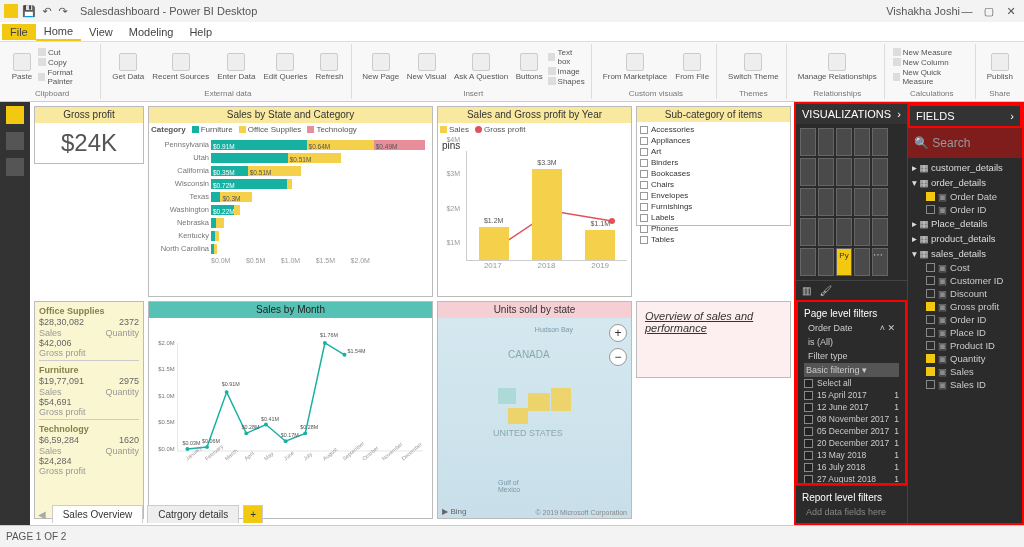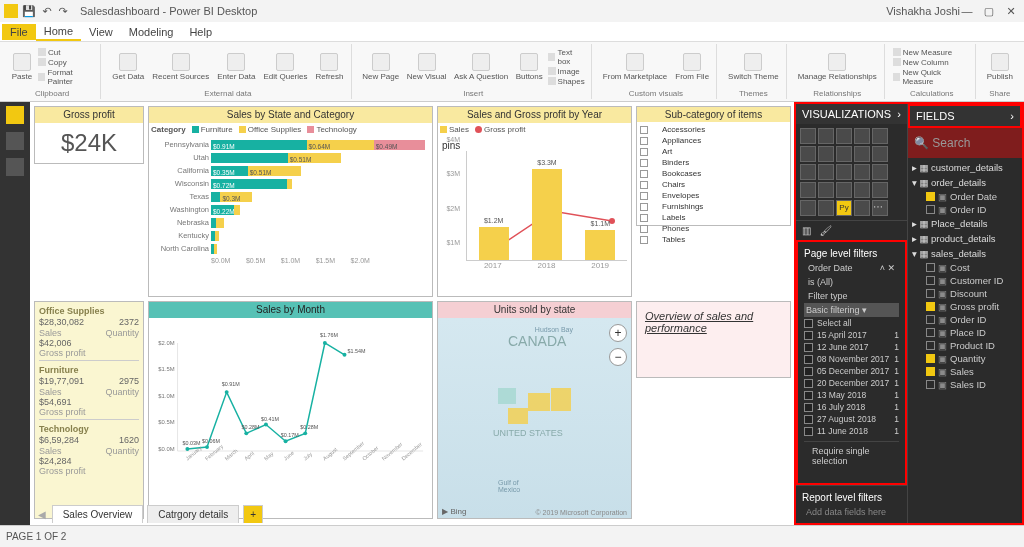--- a/index.html
+++ b/index.html
@@ -58,28 +58,28 @@
 .ybar-chart{padding:4px;height:160px;position:relative}
 .ybars{display:flex;justify-content:space-around;align-items:flex-end;height:110px;border-left:1px solid #ccc;border-bottom:1px solid #ccc;position:relative;margin-left:24px}
 .ybar{width:30px;background:#f5d04b;position:relative}
 .yax{position:absolute;left:0;top:0;height:110px;display:flex;flex-direction:column;justify-content:space-between;font-size:7px;color:#999;width:22px;text-align:right}
 .xl{display:flex;justify-content:space-around;font-size:8px;color:#999;margin-left:24px}
 .line-chart{padding:4px;height:200px;position:relative}
 .line-svg{width:100%;height:150px}
 .map{height:200px;background:linear-gradient(#d5e8f0,#c8dfe9);position:relative}
 .map-ctrl{position:absolute;right:4px;width:18px;height:18px;border:1px solid #999;background:#fff;border-radius:50%;text-align:center;line-height:16px;font-size:12px}
 .subcat{padding:3px;height:120px;border:1px solid #bbb}
-.subcat .item{display:flex;align-items:center;gap:14px;font-size:8px;padding:1px 0}
+.subcat .item{display:flex;align-items:center;gap:3px;font-size:8px;padding:1px 0}
 .subcat .cb{width:8px;height:8px;border:1px solid #999}
 .overview{padding:8px;height:75px;background:#fdeeef;font-style:italic;font-size:11px;text-decoration:underline}
 .rightpane{width:230px;background:#2b2b2b;color:#ccc;display:flex}
 .vizpane{width:114px;border-right:1px solid #444;display:flex;flex-direction:column}
 .pane-hdr{background:#333;padding:4px 6px;font-size:11px;color:#fff;display:flex;justify-content:space-between;align-items:center}
 .viz-icons{display:flex;flex-wrap:wrap;padding:4px;gap:2px}
-.viz-icons span{width:16px;height:16px;background:#4a4a4a;border:1px solid #666}
+.viz-icons span{width:16px;height:28px;background:#4a4a4a;border:1px solid #666}
 .filters{padding:4px 6px}
 .filters .fh{font-size:10px;color:#fff;padding:2px 0}
 .filters .f-item{padding:2px 4px;font-size:9px;color:#ccc}
 .filters .sel{background:#555;padding:2px;font-size:9px}
 .filters .date-list div{display:flex;align-items:center;gap:4px;font-size:8.5px;padding:1px 0}
 .filters .date-list .cb{width:9px;height:9px;border:1px solid #888;background:#222}
 .fieldpane{width:116px;display:flex;flex-direction:column}
 .search{padding:8px 6px;font-size:12px;color:#999;background:#7f1d1d}
 .tree{padding:2px 4px;font-size:9.5px}
 .tree .tbl{display:flex;align-items:center;gap:3px;padding:2px 0;color:#ddd}
@@ -581,21 +581,21 @@
                 <text x="235" transform="rotate(-40 235 0)">November</text>
                 <text x="255" transform="rotate(-40 255 0)">December</text>
               </g>
           </svg>
         </div>
       </div>
 
       <div class="card">
         <div class="hdr pink">Units sold by state</div>
         <div class="map">
-          <div style="position:absolute;top:15px;left:70px;font-size:14px;color:#8aa">CANADA</div>
+          <div style="position:absolute;top:31px;left:70px;font-size:10px;color:#8aa">CANADA</div>
           <div style="position:absolute;top:110px;left:55px;font-size:9px;color:#8aa">UNITED STATES</div>
           <div style="position:absolute;bottom:25px;left:60px;font-size:7px;color:#79a;white-space:pre">Gulf of
 Mexico</div>
           <div style="position:absolute;top:8px;right:58px;font-size:7px;color:#79a">Hudson Bay</div>
           <div class="map-ctrl" style="top:6px">+</div>
           <div class="map-ctrl" style="top:30px">−</div>
           <div style="position:absolute;bottom:2px;left:4px;font-size:8px;color:#666">▶ <span>Bing</span></div>
           <div style="position:absolute;bottom:2px;right:4px;font-size:7px;color:#888">© 2019 Microsoft Corporation</div>
           <svg style="position:absolute;left:10px;top:60px" width="160" height="100">
               <g fill="#f5d04b" opacity="0.8">

